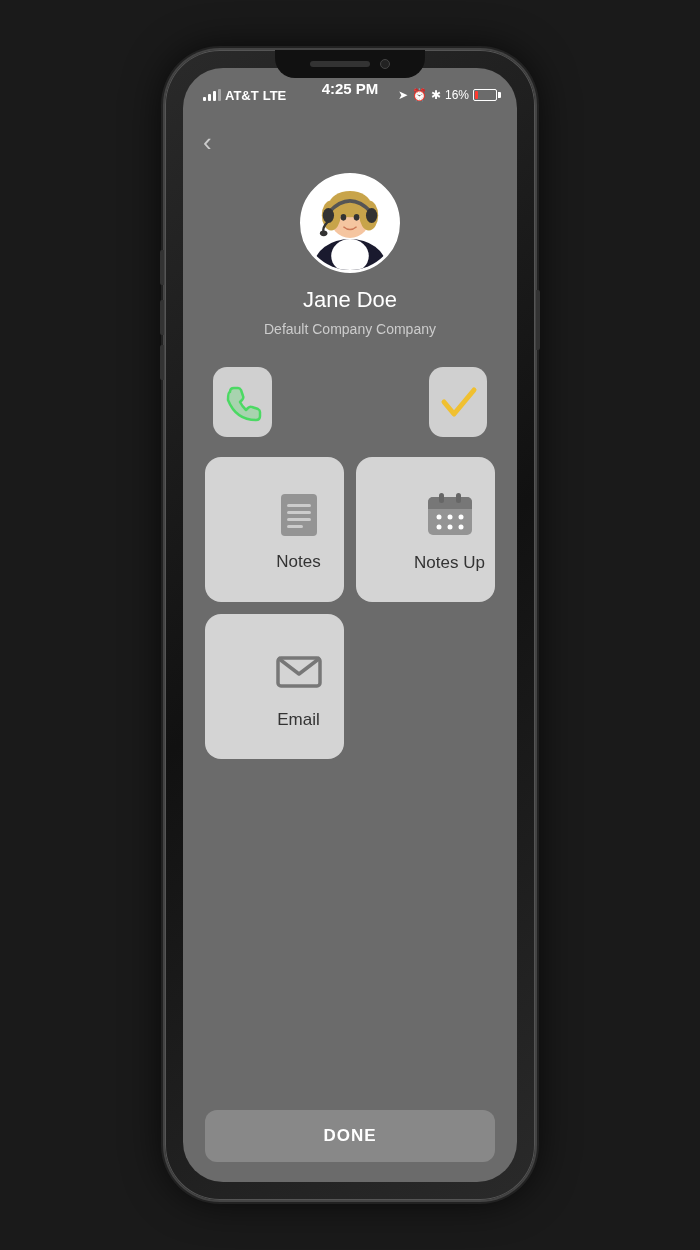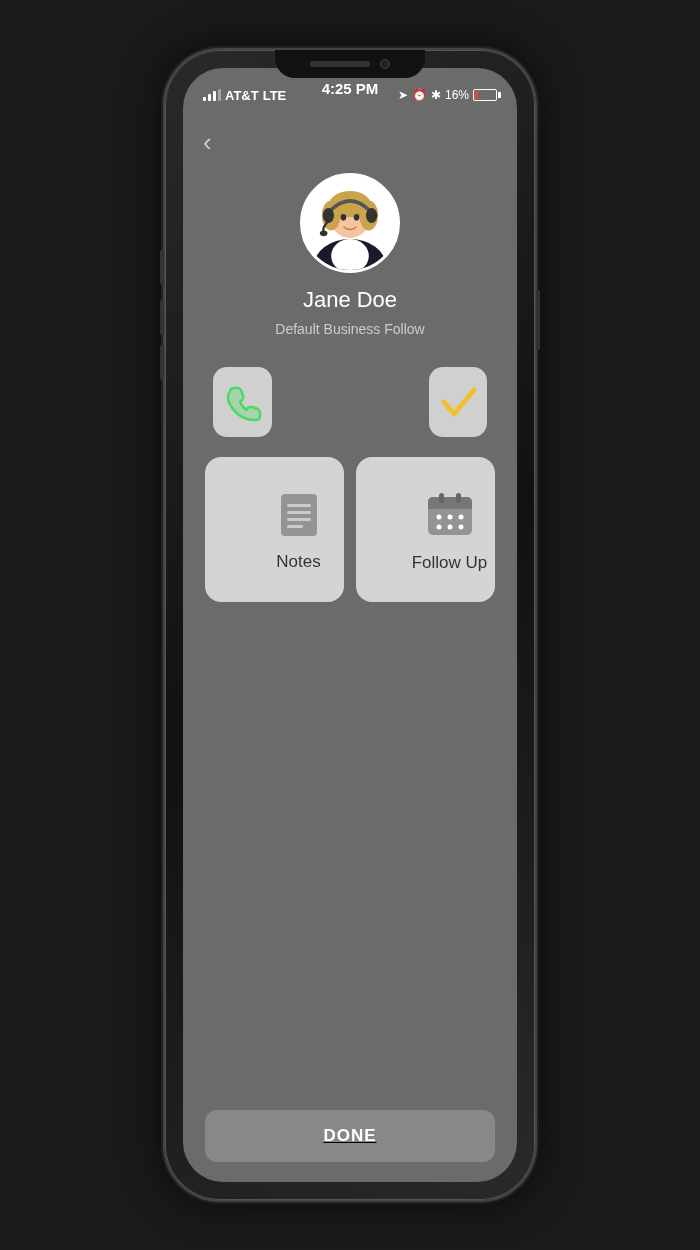--- a/index.html
+++ b/index.html
@@ -268,21 +268,20 @@
     .grid-btn-label {
       font-size: 17px;
       color: #333;
       font-weight: 400;
     }
 
     
     .done-section {
       padding: 14px 22px 20px;
       margin-top: auto;
-      text-decoration: underline;
     }
     .done-btn {
       width: 100%;
       height: 52px;
       background: #888;
       border-radius: 12px;
       display: flex;
       align-items: center;
       justify-content: center;
       cursor: pointer;
@@ -367,21 +366,21 @@
             <path d="M 27 48 Q 20 55 22 60" stroke="#333" stroke-width="2.5" fill="none"></path>
             <ellipse cx="22" cy="61" rx="4" ry="3" fill="#333"></ellipse>
 
             <ellipse cx="43" cy="44" rx="3" ry="3.5" fill="#333"></ellipse>
             <ellipse cx="57" cy="44" rx="3" ry="3.5" fill="#333"></ellipse>
 
             <path d="M 43 54 Q 50 60 57 54" stroke="#cc7755" stroke-width="1.5" fill="none"></path>
           </svg>
         </div>
         <div class="contact-name">Jane Doe</div>
-        <div class="contact-company">Default Business Follow</div>
+        <div class="contact-company">Default Company Company</div>
       </div>
 
       <div class="top-actions">
 
         <div class="action-btn" style="background:#d0d0d0;">
           <svg width="44" height="44" viewBox="0 0 44 44">
             <path d="M 10 12 Q 10 8 14 8 L 18 8 Q 20 8 21 10 L 23 16 Q 24 18 22 20 L 20 22 Q 22 26 26 30 L 28 28 Q 30 26 32 27 L 38 29 Q 40 30 40 32 L 40 36 Q 40 40 36 40 Q 16 40 8 20 Q 8 12 10 12 Z" fill="none" stroke="#4cd964" stroke-width="2.5" stroke-linejoin="round"></path>
             <path d="M 10 12 Q 10 8 14 8 L 18 8 Q 20 8 21 10 L 23 16 Q 24 18 22 20 L 20 22 Q 22 26 26 30 L 28 28 Q 30 26 32 27 L 38 29 Q 40 30 40 32 L 40 36 Q 40 40 36 40 Q 16 40 8 20 Q 8 12 10 12 Z" fill="#4cd964" opacity="0.3"></path>
           </svg>
         </div>
@@ -425,24 +424,35 @@
               <rect x="33" y="6" width="5" height="10" rx="2.5" fill="#666"></rect>
 
               <circle cx="16" cy="30" r="2.5" fill="white"></circle>
               <circle cx="27" cy="30" r="2.5" fill="white"></circle>
               <circle cx="38" cy="30" r="2.5" fill="white"></circle>
               <circle cx="16" cy="40" r="2.5" fill="white"></circle>
               <circle cx="27" cy="40" r="2.5" fill="white"></circle>
               <circle cx="38" cy="40" r="2.5" fill="white"></circle>
             </svg>
           </div>
-          <span class="grid-btn-label">Follow Up</span>
-        </div>
-
-
+          <span class="grid-btn-label">Notes Up</span>
+        </div>
+
+
+        <div class="grid-btn">
+          <div class="grid-btn-icon">
+            <svg width="54" height="54" viewBox="0 0 54 54">
+
+              <rect x="6" y="14" width="42" height="28" rx="3" ry="3" fill="none" stroke="#777" stroke-width="3.5"></rect>
+
+              <path d="M 6 14 L 27 30 L 48 14" fill="none" stroke="#777" stroke-width="3.5" stroke-linejoin="round"></path>
+            </svg>
+          </div>
+          <span class="grid-btn-label">Email</span>
+        </div>
 
       </div>
 
       <div class="done-section">
         <div class="done-btn">
           <span class="done-label">DONE</span>
         </div>
       </div>
 
     </div>

